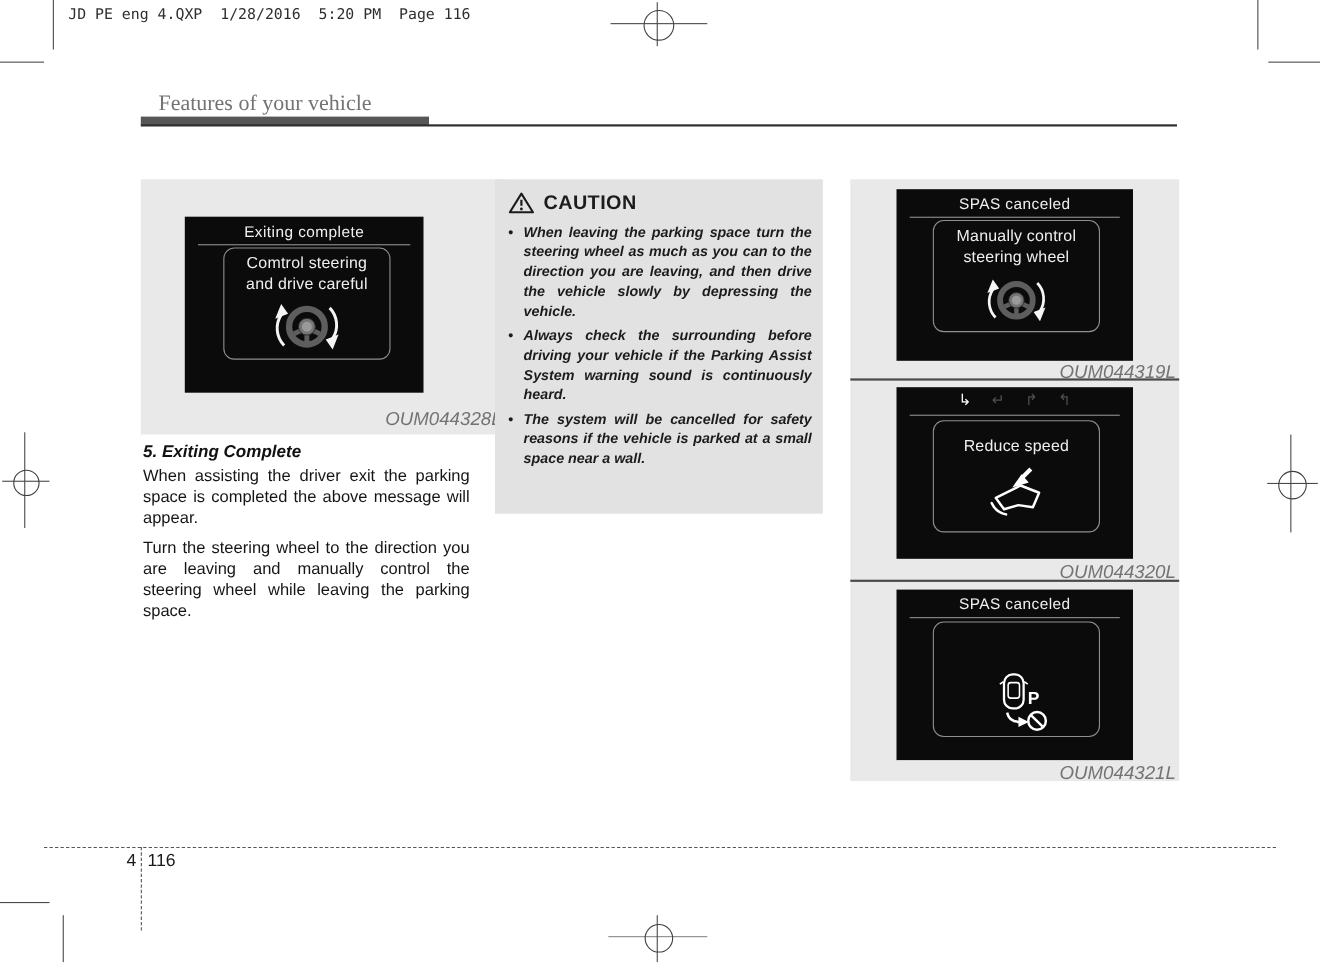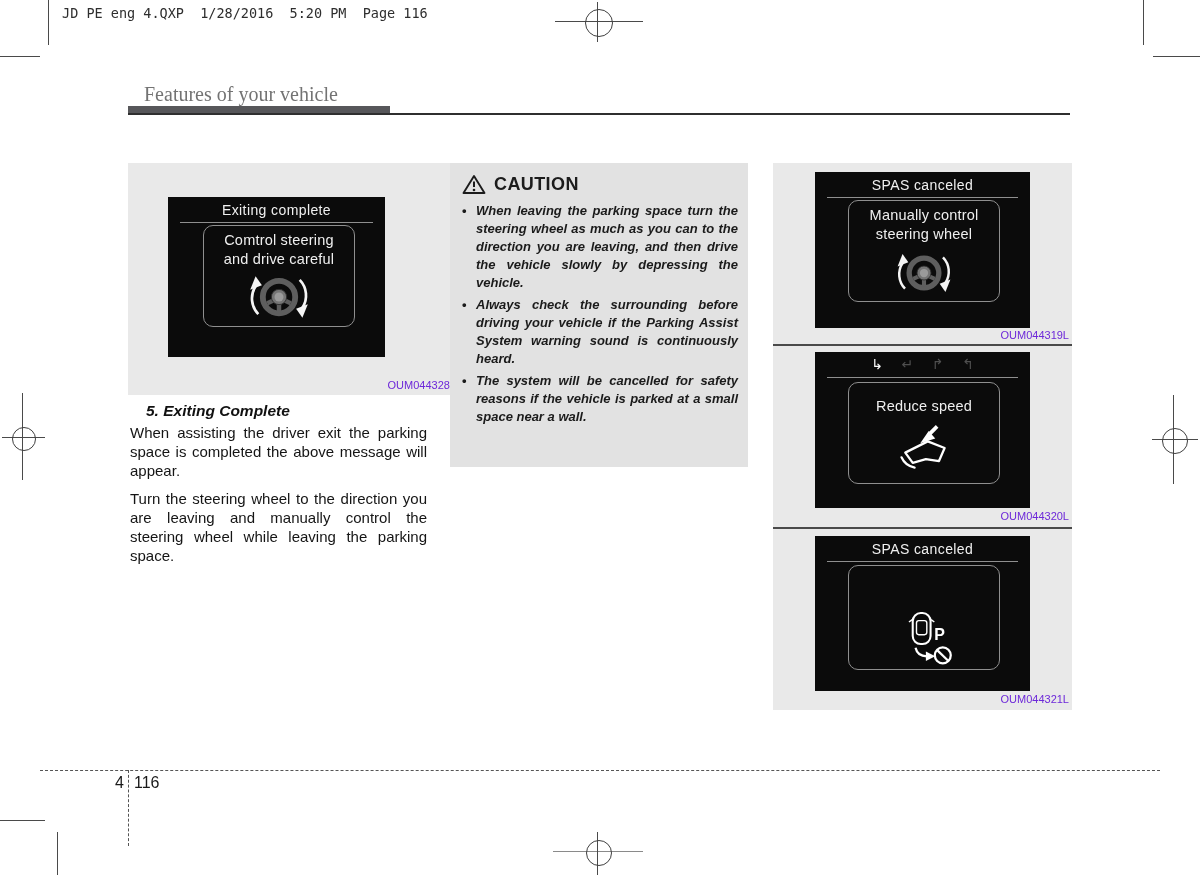--- a/index.html
+++ b/index.html
@@ -32,25 +32,25 @@
             font-size:14px;letter-spacing:.4px;font-weight:500;}
   .cl-rule{position:absolute;left:12px;right:12px;top:25px;height:1px;background:#8f8f8f;}
   .cl-box{position:absolute;border:1px solid #8f8f8f;border-radius:10px;}
   .cl-msg{position:absolute;top:5px;left:0;width:100%;text-align:center;color:#efefef;
           font-size:14.5px;line-height:19px;letter-spacing:.2px;}
   .cl-icon{position:absolute;left:50%;transform:translateX(-50%);}
   .nav-arrows{position:absolute;top:4px;left:0;width:100%;text-align:center;
               font-family:"DejaVu Sans",sans-serif;font-size:14px;color:#4f4f4f;}
   .nav-arrows span{margin:0 7px;}
   .nav-arrows .bright{color:#fcfcfc;}
-  .img-code{position:absolute;font-size:11px;color:#6d28d9;}
+  .img-code{position:absolute;font-size:17px;color:#737373;font-style:italic;}
 
   
   .left-text{position:absolute;left:130px;top:402px;width:297px;}
-  .sub-heading{font-size:15.5px;font-weight:bold;font-style:italic;color:#111;margin:0 0 3px 16px;}
+  .sub-heading{font-size:15.5px;font-weight:bold;font-style:italic;color:#111;margin:0 0 3px 0;}
   .left-text p{margin:0 0 9px 0;font-size:15px;line-height:19px;text-align:justify;color:#151515;}
 
   
   .caution{position:absolute;left:450px;top:163px;width:298px;height:304px;background:#e2e2e2;}
   .caution-head{display:flex;align-items:flex-start;gap:8px;padding:11px 0 0 12px;}
   .caution-title{font-size:18px;font-weight:bold;color:#1c1c1c;letter-spacing:.4px;}
   .caution ul{list-style:none;margin:7px 10px 0 12px;padding:0;}
   .caution li{position:relative;padding-left:14px;margin-bottom:4px;font-size:13px;line-height:18px;
               font-weight:bold;font-style:italic;text-align:justify;color:#1b1b1b;}
   .caution li::before{content:"\2022";position:absolute;left:0;top:0;font-style:normal;}

